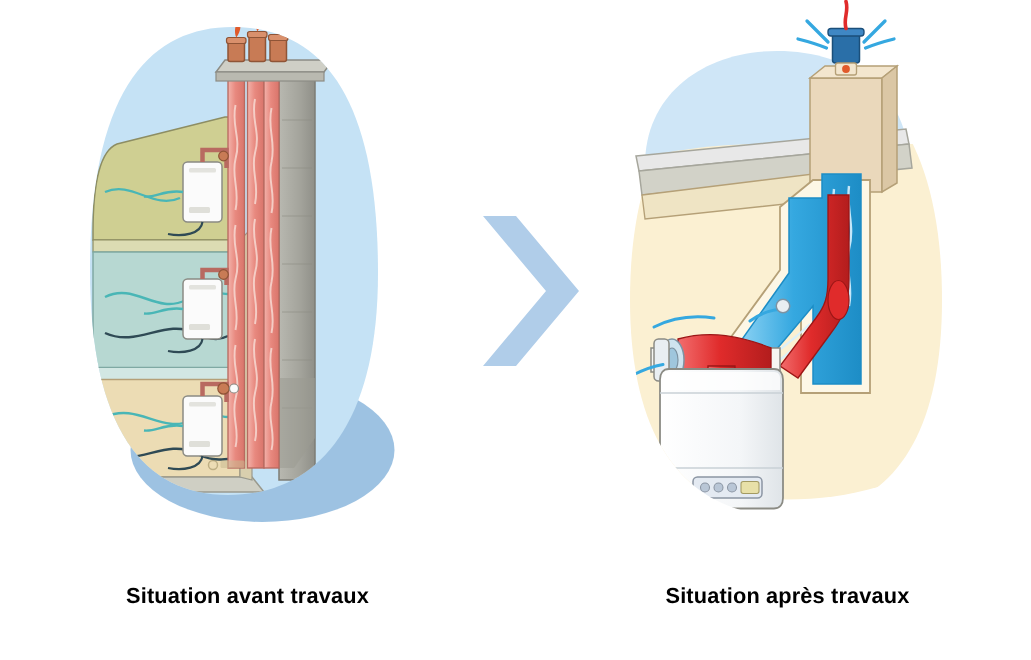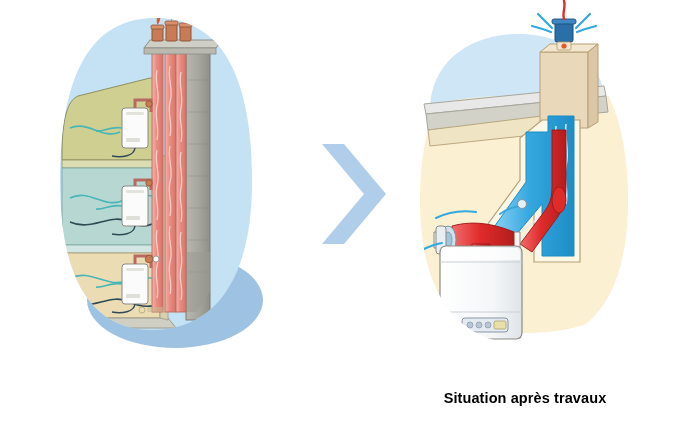--- a/index.html
+++ b/index.html
@@ -321,15 +321,16 @@
             <rect x="102" y="321" width="12" height="8" rx="1.5" fill="#e8e0a8" stroke="#a39a62" stroke-width=".7"></rect>
           </g>
           <g opacity=".5">
             <circle cx="58" cy="330" r="2.4" fill="none" stroke="#8b95a3" stroke-width=".9"></circle>
           </g>
         </g>
       </g>
     </svg>
   </div>
 
+  <div class="caption" id="caption-before">Situation avant travaux</div>
   <div class="caption" id="caption-after">Situation après travaux</div>
 
 </div>
 
 </body></html>

